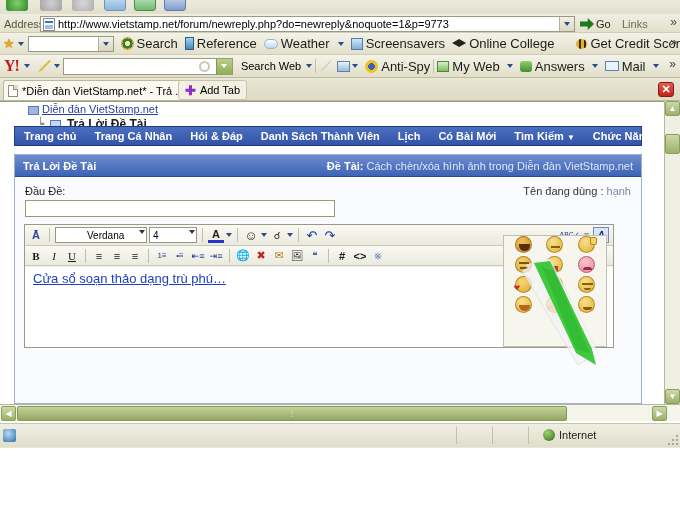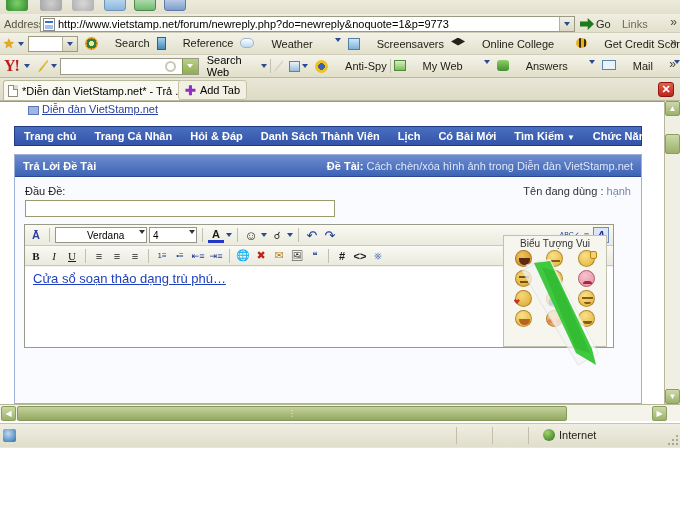--- a/index.html
+++ b/index.html
@@ -42,21 +42,21 @@
   .gobtn .arrowico { width:14px;height:14px; background:#1f7a1f; clip-path:polygon(0% 32%,55% 32%,55% 8%,100% 50%,55% 92%,55% 68%,0% 68%); }
   .gobtn span { font-size:11px; color:#2a2a1e; }
   .linkslbl { position:absolute; left:622px; top:4px; color:#6d6b56; font-size:11px; }
   .chev2 { position:absolute; right:3px; top:3px; font-size:12px; color:#4a4a38; line-height:10px; }
 
   
   .bar2 { position:absolute; left:0; top:33px; width:680px; height:22px;
      background:linear-gradient(#f3f2e8,#e2e0cb); border-bottom:1px solid #cfcdb6;
      display:flex; align-items:center; }
   .star { color:#e8a91c; font-size:13px; margin-left:3px; text-shadow:0 0 1px #9a6c05; }
-  .tb-item { display:flex; align-items:flex-start; gap:17px; font-size:11px; color:#1c1c14; white-space:nowrap; }
+  .tb-item { display:flex; align-items:center; gap:3px; font-size:13px; color:#1c1c14; white-space:nowrap; }
   .searchfld { width:120px; height:16px; background:#fff; border:1px solid #9a9a84; position:relative; margin-left:4px; }
   .searchfld .dd { position:absolute; right:0; top:0; width:15px; height:14px;
      background:linear-gradient(#f2f1e6,#d8d6bf); border-left:1px solid #b3b19a; display:flex;align-items:center;justify-content:center;}
 
   
   .bar3 { position:absolute; left:0; top:55px; width:680px; height:23px;
      background:linear-gradient(#f4f3ea,#e1dfc9); border-bottom:1px solid #bdbb9f;
      display:flex; align-items:center; }
   .yahoo { font-family:"Liberation Serif", serif; font-weight:bold; font-size:16px; color:#c21a1a; margin-left:4px; letter-spacing:-1px;}
   .ybox { width:170px; height:17px; background:#fff; border:1px solid #9a9a84; position:relative; margin-left:3px;}
@@ -286,20 +286,25 @@
       <span class="plus">✚</span>
       <span>Add Tab</span>
     </div>
     <div class="closebtn">✕</div>
   </div>
 
   <div id="viewport">
 
     <div class="bcrumb">
       <span class="folder"></span><a>Diễn đàn VietStamp.net</a>
+      <div class="row2">
+        <span class="el">┕</span>
+        <span class="folder" style="background:#c6d6f0;"></span>
+        <span>Trả Lời Đề Tài</span>
+      </div>
     </div>
 
     <div class="navbar">
       <span class="ni">Trang chủ</span>
       <span class="ni">Trang Cá Nhân</span>
       <span class="ni">Hỏi &amp; Đáp</span>
       <span class="ni">Danh Sách Thành Viên</span>
       <span class="ni">Lịch</span>
       <span class="ni">Có Bài Mới</span>
       <span class="ni"><span>Tìm Kiếm</span> <span class="ca">▼</span></span>
@@ -382,21 +387,20 @@
         <span class="ebtn" style="font-weight:bold;">&lt;&gt;</span>
         <span class="ebtn" style="font-size:10px;color:#3a6ab0;">⎈</span>
       </div>
 
       <div class="ebody">
         <div class="etext">Cửa sổ soạn thảo dạng trù phú…</div>
 
       </div>
 
       <div class="smpanel">
-        <div class="smtitle">Biểu Tượng Vui</div>
         <div class="smgrid">
           <div class="sm" style="background:radial-gradient(circle at 40% 30%,#f1c35a,#c98a2c);">
               <span style="position:absolute;left:3px;top:7px;width:11px;height:7px;background:#5a2b12;border-radius:0 0 6px 6px;"></span>
             </div>
           <div class="sm" style="background:radial-gradient(circle at 40% 30%,#f8e08a,#e0b235);">
               <span style="position:absolute;left:4px;top:9px;width:9px;height:2px;background:#8a5a12;"></span>
             </div>
           <div class="sm" style="background:radial-gradient(circle at 40% 30%,#f8e08a,#e0b235);">
               <span style="position:absolute;right:-3px;top:0;width:7px;height:8px;background:#f3d178;border:1px solid #b8860b;border-radius:2px;"></span>
             </div>

